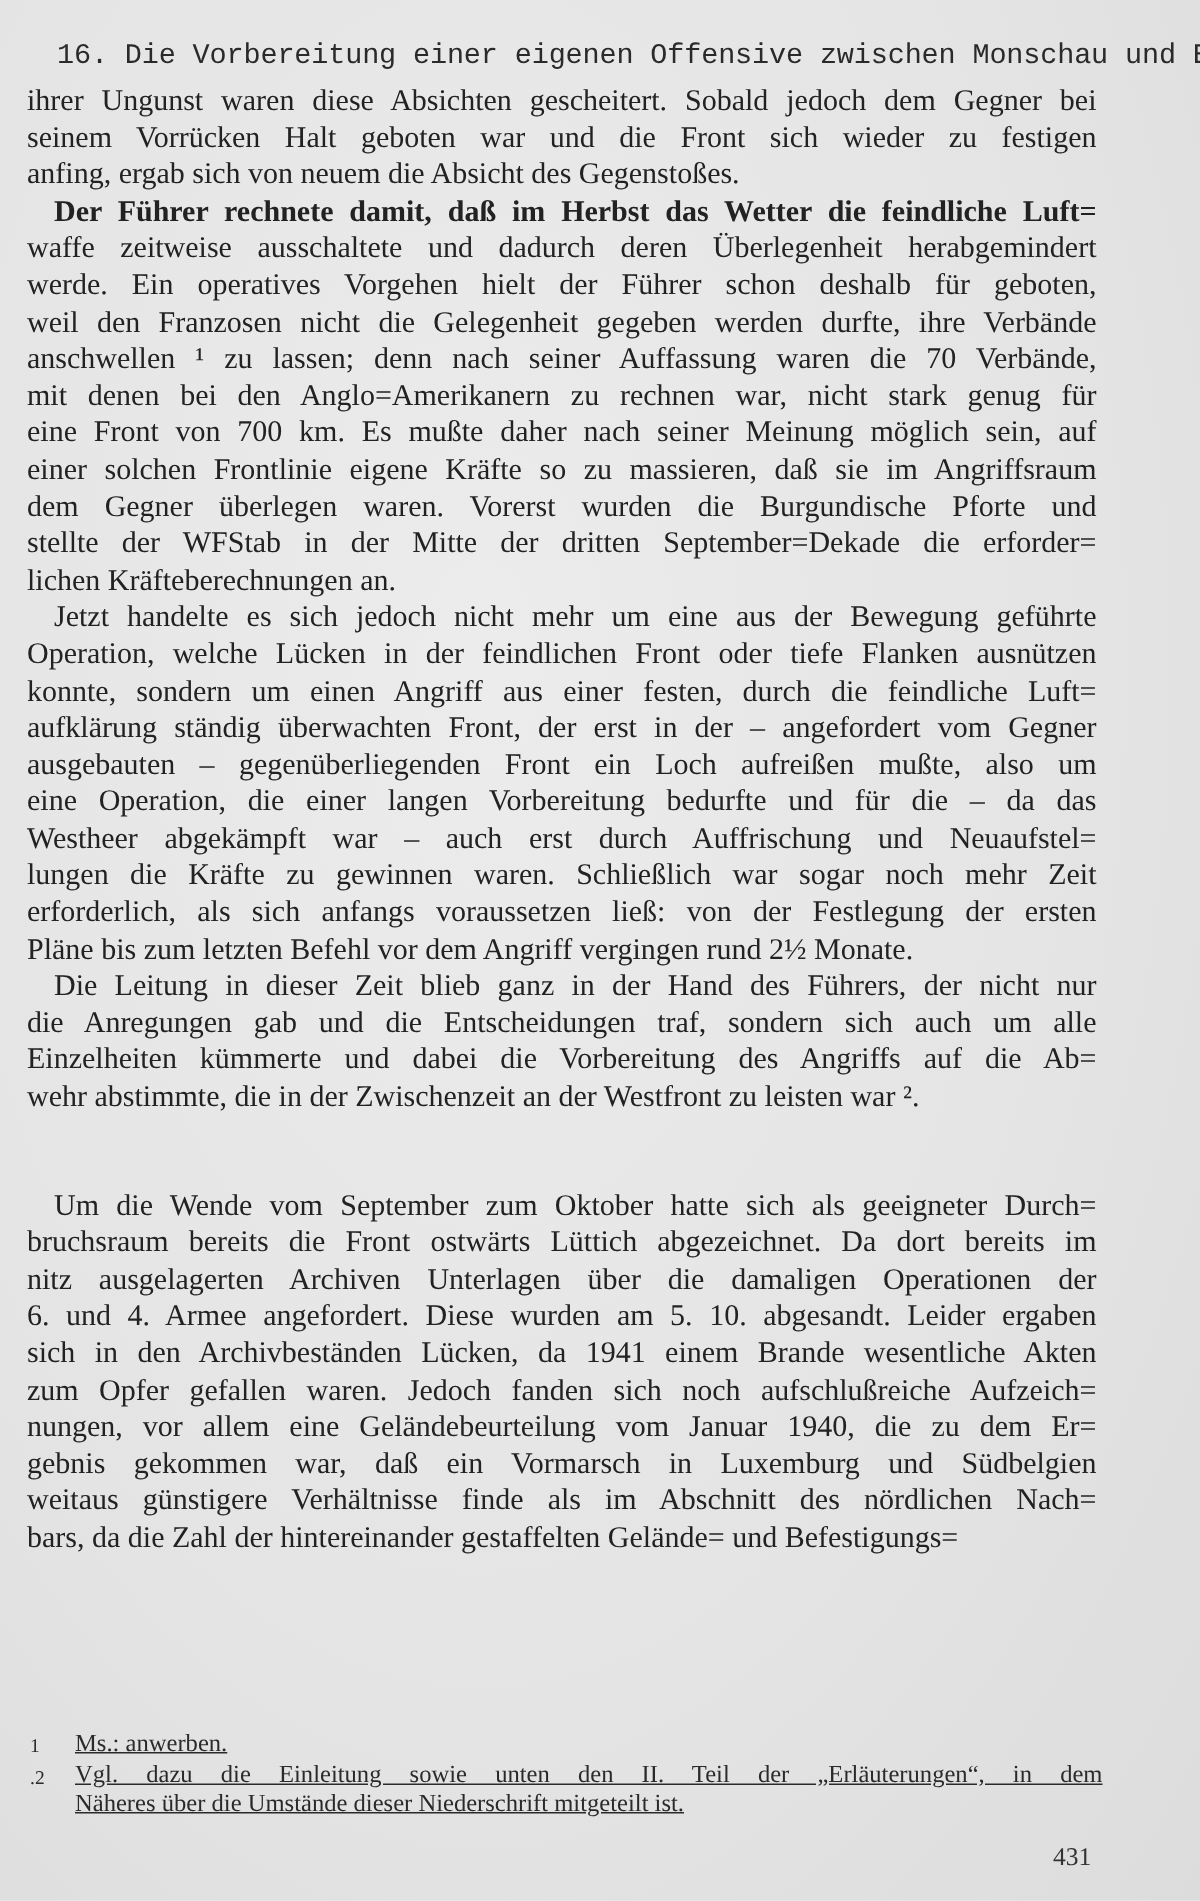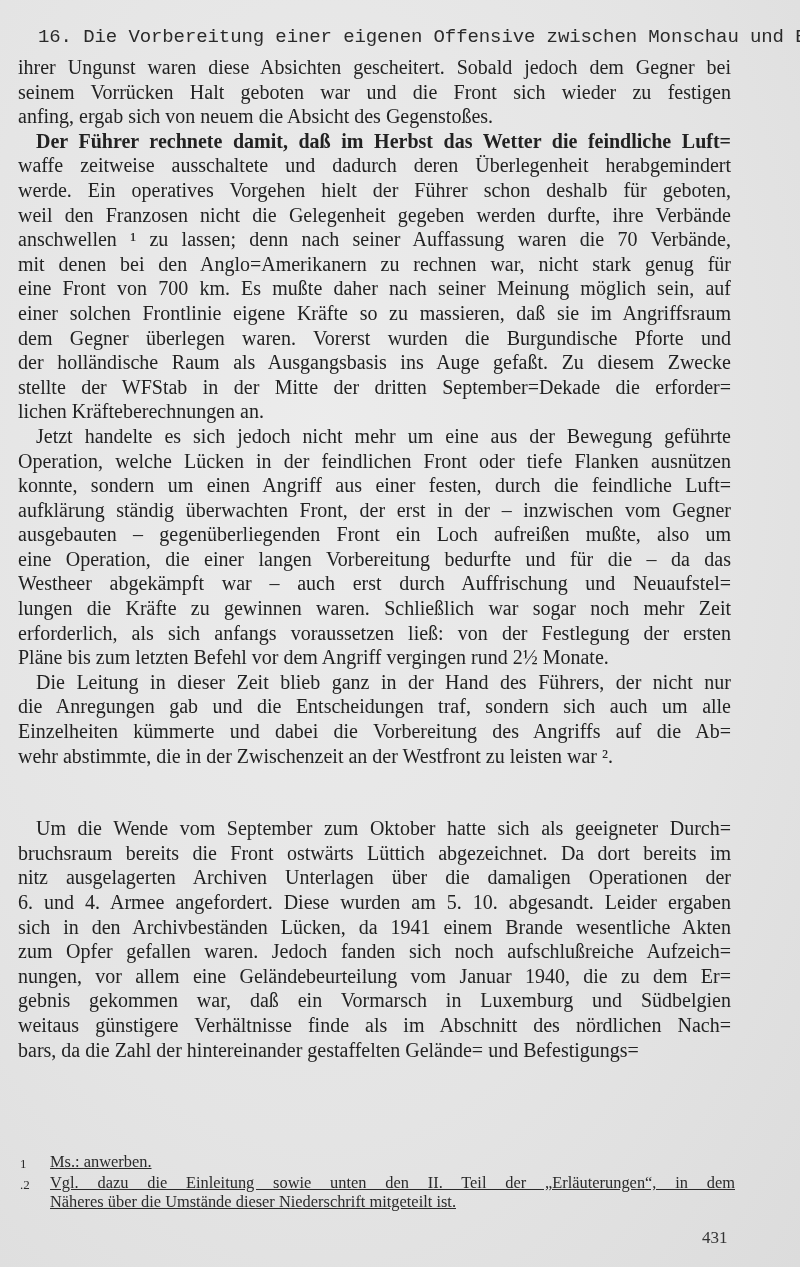--- a/index.html
+++ b/index.html
@@ -59,29 +59,28 @@
       <p>
         <span class="line" style="padding-left: 18px; font-weight: bold;">Der Führer rechnete damit, daß im Herbst das Wetter die feindliche Luft=</span>
         <span class="line">waffe zeitweise ausschaltete und dadurch deren Überlegenheit herabgemindert</span>
         <span class="line">werde. Ein operatives Vorgehen hielt der Führer schon deshalb für geboten,</span>
         <span class="line">weil den Franzosen nicht die Gelegenheit gegeben werden durfte, ihre Verbände</span>
         <span class="line">anschwellen ¹ zu lassen; denn nach seiner Auffassung waren die 70 Verbände,</span>
         <span class="line">mit denen bei den Anglo=Amerikanern zu rechnen war, nicht stark genug für</span>
         <span class="line">eine Front von 700 km. Es mußte daher nach seiner Meinung möglich sein, auf</span>
         <span class="line">einer solchen Frontlinie eigene Kräfte so zu massieren, daß sie im Angriffsraum</span>
         <span class="line">dem Gegner überlegen waren. Vorerst wurden die Burgundische Pforte und</span>
-        <span class="line">der holländische Raum als Ausgangsbasis ins Auge gefaßt. Zu diesem Zwecke</span>
         <span class="line">stellte der WFStab in der Mitte der dritten September=Dekade die erforder=</span>
         <span class="line last">lichen Kräfteberechnungen an.</span>
       </p>
       <p>
         <span class="line" style="padding-left: 18px;">Jetzt handelte es sich jedoch nicht mehr um eine aus der Bewegung geführte</span>
         <span class="line">Operation, welche Lücken in der feindlichen Front oder tiefe Flanken ausnützen</span>
         <span class="line">konnte, sondern um einen Angriff aus einer festen, durch die feindliche Luft=</span>
-        <span class="line">aufklärung ständig überwachten Front, der erst in der – inzwischen vom Gegner</span>
+        <span class="line">aufklärung ständig überwachten Front, der erst in der – angefordert vom Gegner</span>
         <span class="line">ausgebauten – gegenüberliegenden Front ein Loch aufreißen mußte, also um</span>
         <span class="line">eine Operation, die einer langen Vorbereitung bedurfte und für die – da das</span>
         <span class="line">Westheer abgekämpft war – auch erst durch Auffrischung und Neuaufstel=</span>
         <span class="line">lungen die Kräfte zu gewinnen waren. Schließlich war sogar noch mehr Zeit</span>
         <span class="line">erforderlich, als sich anfangs voraussetzen ließ: von der Festlegung der ersten</span>
         <span class="line last">Pläne bis zum letzten Befehl vor dem Angriff vergingen rund 2½ Monate.</span>
       </p>
       <p>
         <span class="line" style="padding-left: 18px;">Die Leitung in dieser Zeit blieb ganz in der Hand des Führers, der nicht nur</span>
         <span class="line">die Anregungen gab und die Entscheidungen traf, sondern sich auch um alle</span>

